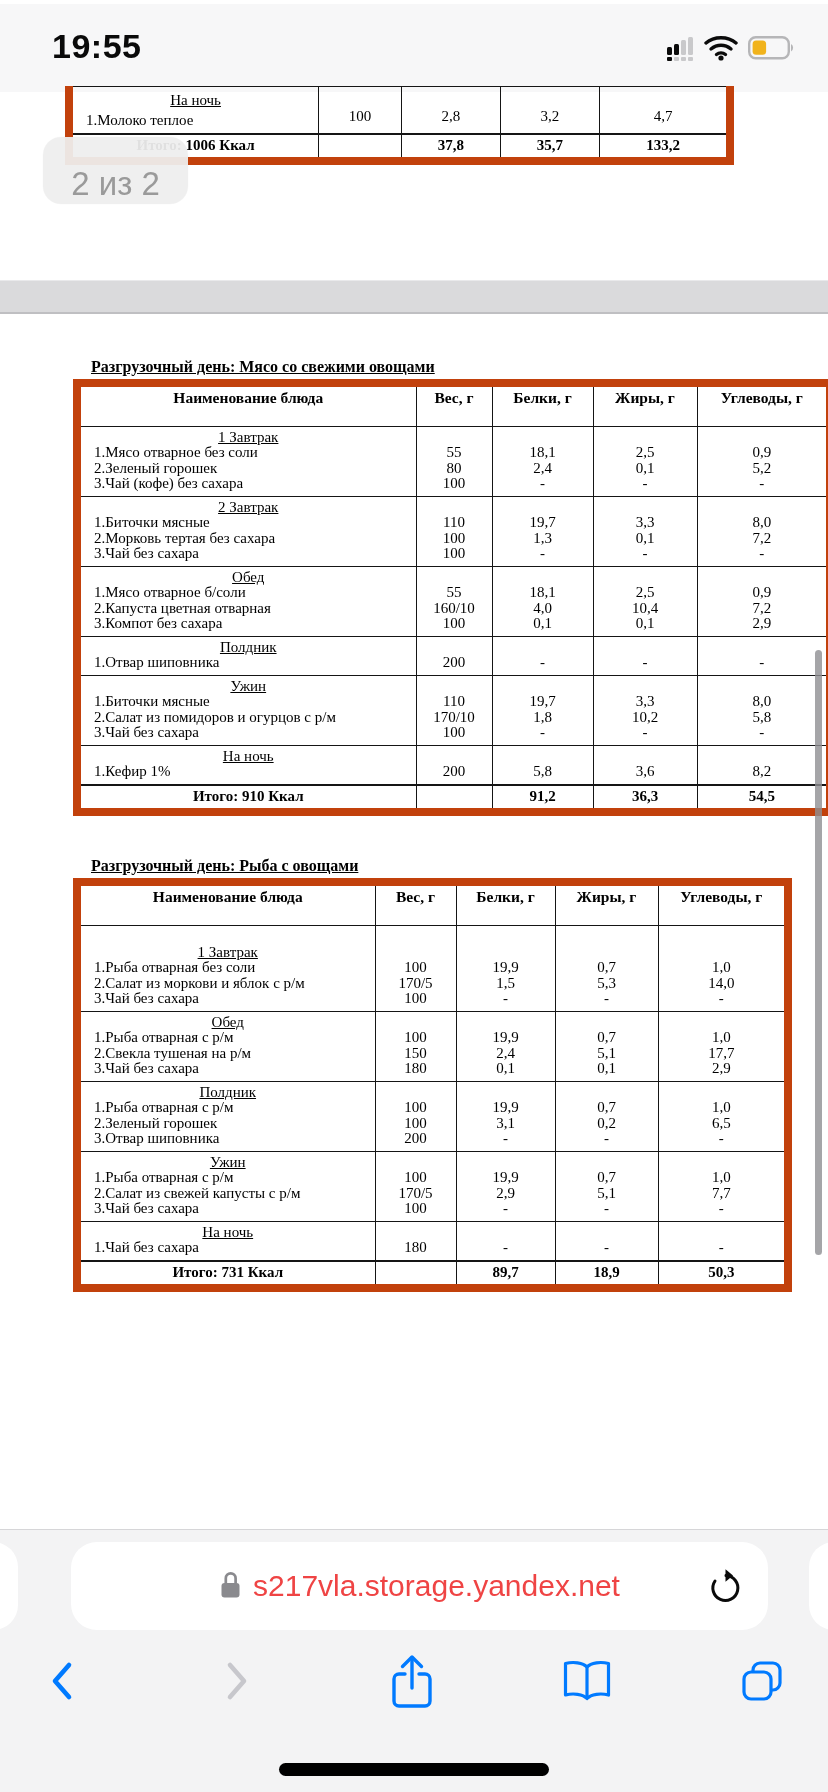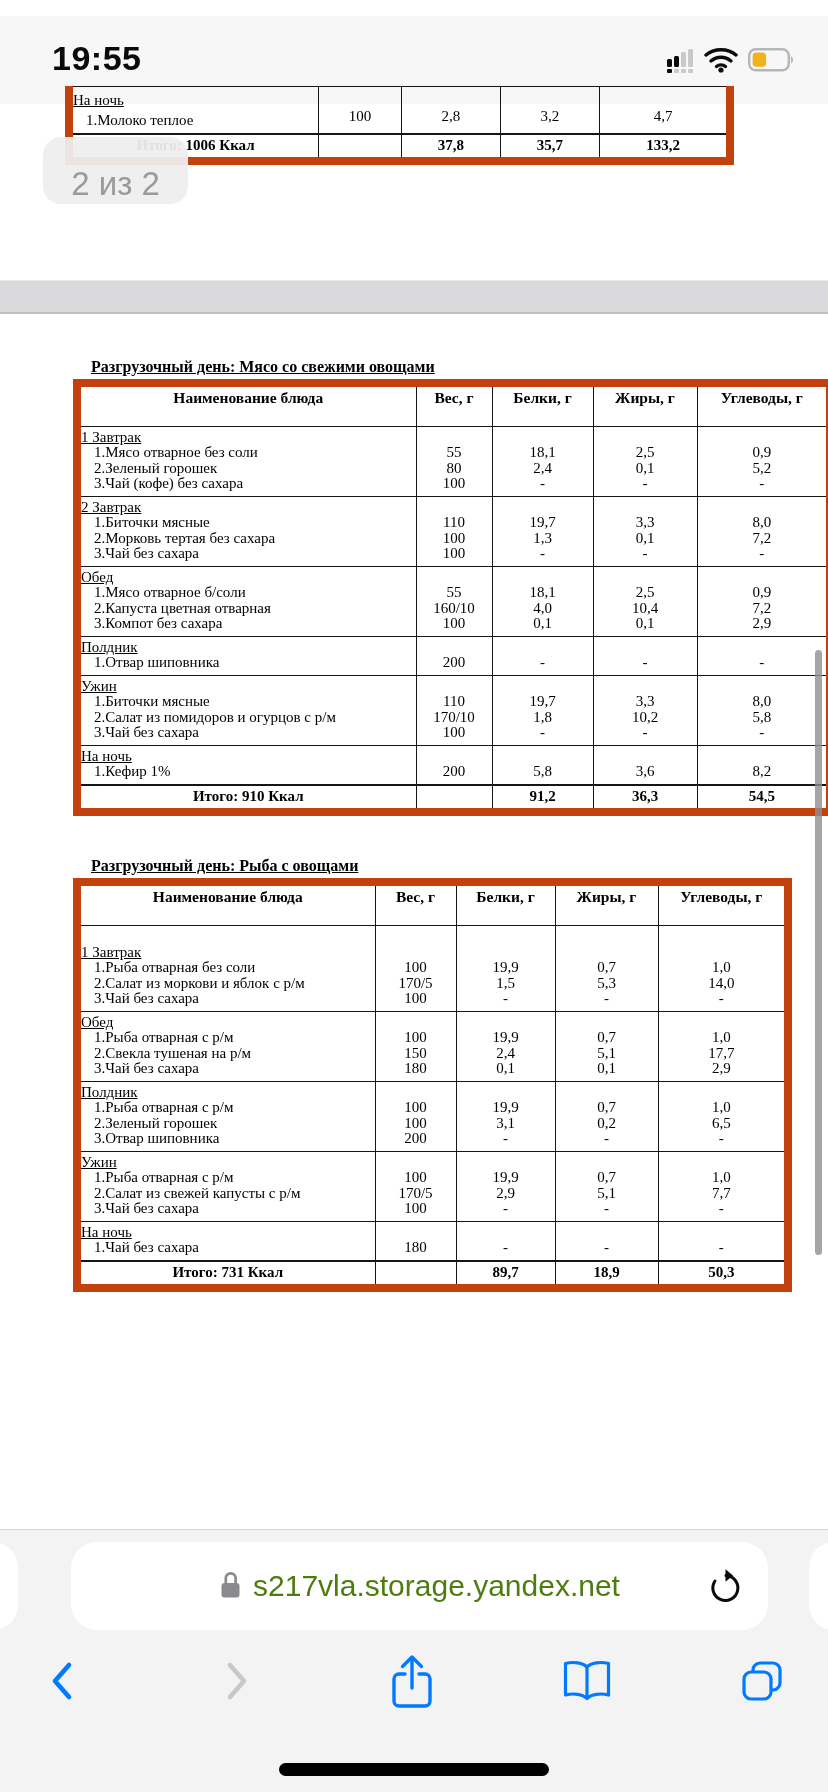--- a/index.html
+++ b/index.html
@@ -1,21 +1,21 @@
 <!DOCTYPE html>
 <html><head>
 <meta charset="utf-8">
 <style>
   html,body{margin:0;padding:0;}
   body{
     width:828px;height:1792px;position:relative;overflow:hidden;
     background:#ffffff;font-family:"Liberation Sans",sans-serif;
   }
   
-  .status-bar{position:absolute;top:16px;left:0;width:828px;height:88px;background:#f7f7f8;}
+  .status-bar{position:absolute;top:4px;left:0;width:828px;height:88px;background:#f7f7f8;}
   .status-time{position:absolute;left:52px;top:23px;font-size:34px;font-weight:700;color:#0a0a0a;letter-spacing:.5px;}
   .status-icons{position:absolute;right:34px;top:31px;display:flex;align-items:center;gap:10px;}
   
   .fragment-wrap{position:absolute;left:65px;top:86px;width:669px;}
   
   .page-badge{
     position:absolute;left:43px;top:137px;width:145px;height:67px;border-radius:18px;
     background:rgba(238,238,238,.94);display:flex;align-items:center;justify-content:center;
     z-index:5;box-shadow:0 0 0 .5px rgba(0,0,0,.02);
   }
@@ -28,37 +28,37 @@
   .doc-title{font-family:"Liberation Serif",serif;font-size:16px;line-height:19px;font-weight:bold;
     text-decoration:underline;margin:0 0 3px 18px;}
   .doc-title.first{margin-top:46px;}
   .doc-title.second{margin-top:40px;}
   table.doc-table{border-collapse:collapse;table-layout:fixed;border:8px solid #c2410c;
     font-family:"Liberation Serif",serif;font-size:15px;line-height:15.5px;color:#000;}
   table.doc-table.cut-top{border-top:none;}
   .doc-table td,.doc-table th{border:1.5px solid #151515;padding:0;vertical-align:top;overflow:hidden;}
   .doc-table th{font-size:15.5px;font-weight:bold;text-align:center;padding:3px 2px 20px;}
   .doc-table td{padding-bottom:4px;}
-  .sec-name{text-decoration:underline;padding-top:3px;white-space:nowrap;}
+  .sec-name{text-align:center;text-decoration:underline;padding-top:3px;white-space:nowrap;}
   .item-name{padding-left:13px;white-space:nowrap;}
   .val{text-align:center;}
   .sec-spacer{padding-top:3px;}
   tr.pad-top td{padding-top:16px;}
   tr.total-row td{font-weight:bold;text-align:center;padding:3px 0 4px;border-top:2.5px solid #151515;}
   .fragment-wrap .doc-table td{padding-bottom:3px;}
   .fragment-wrap .item-name,.fragment-wrap .val,.fragment-wrap .sec-name{line-height:20px;}
   
   .page-scrollbar{position:absolute;right:6px;top:650px;width:7px;height:605px;border-radius:3.5px;
     background:#8f8f92;opacity:.8;}
   
   .chrome{position:absolute;left:0;top:1529px;width:828px;height:263px;background:#f3f3f4;
     border-top:1px solid #d6d6d8;}
   .url-bar{position:absolute;left:71px;top:12px;width:697px;height:88px;background:#ffffff;
     border-radius:26px;display:flex;align-items:center;justify-content:center;gap:11px;}
-  .url-text{font-size:30px;color:#4d7c0f;}
+  .url-text{font-size:30px;color:#ef4444;}
   .url-reload{position:absolute;right:26px;top:24px;width:38px;height:40px;display:flex;align-items:center;justify-content:center;}
   .tab-stub{position:absolute;top:12px;height:88px;background:#ffffff;border-radius:26px;width:50px;}
   .tab-stub.left{left:-32px;}
   .tab-stub.right{right:-31px;}
   .toolbar{position:absolute;left:0;top:118px;width:828px;height:70px;}
   .tool-btn{position:absolute;top:0;width:70px;height:70px;display:flex;align-items:center;justify-content:center;}
   .tb-back{left:27px;}.tb-forward{left:202px;}.tb-share{left:377px;}.tb-book{left:552px;}.tb-tabs{left:727px;}
   .home-indicator{position:absolute;left:279px;top:233px;width:270px;height:13px;border-radius:7px;background:#000;}
 </style>
 </head>

